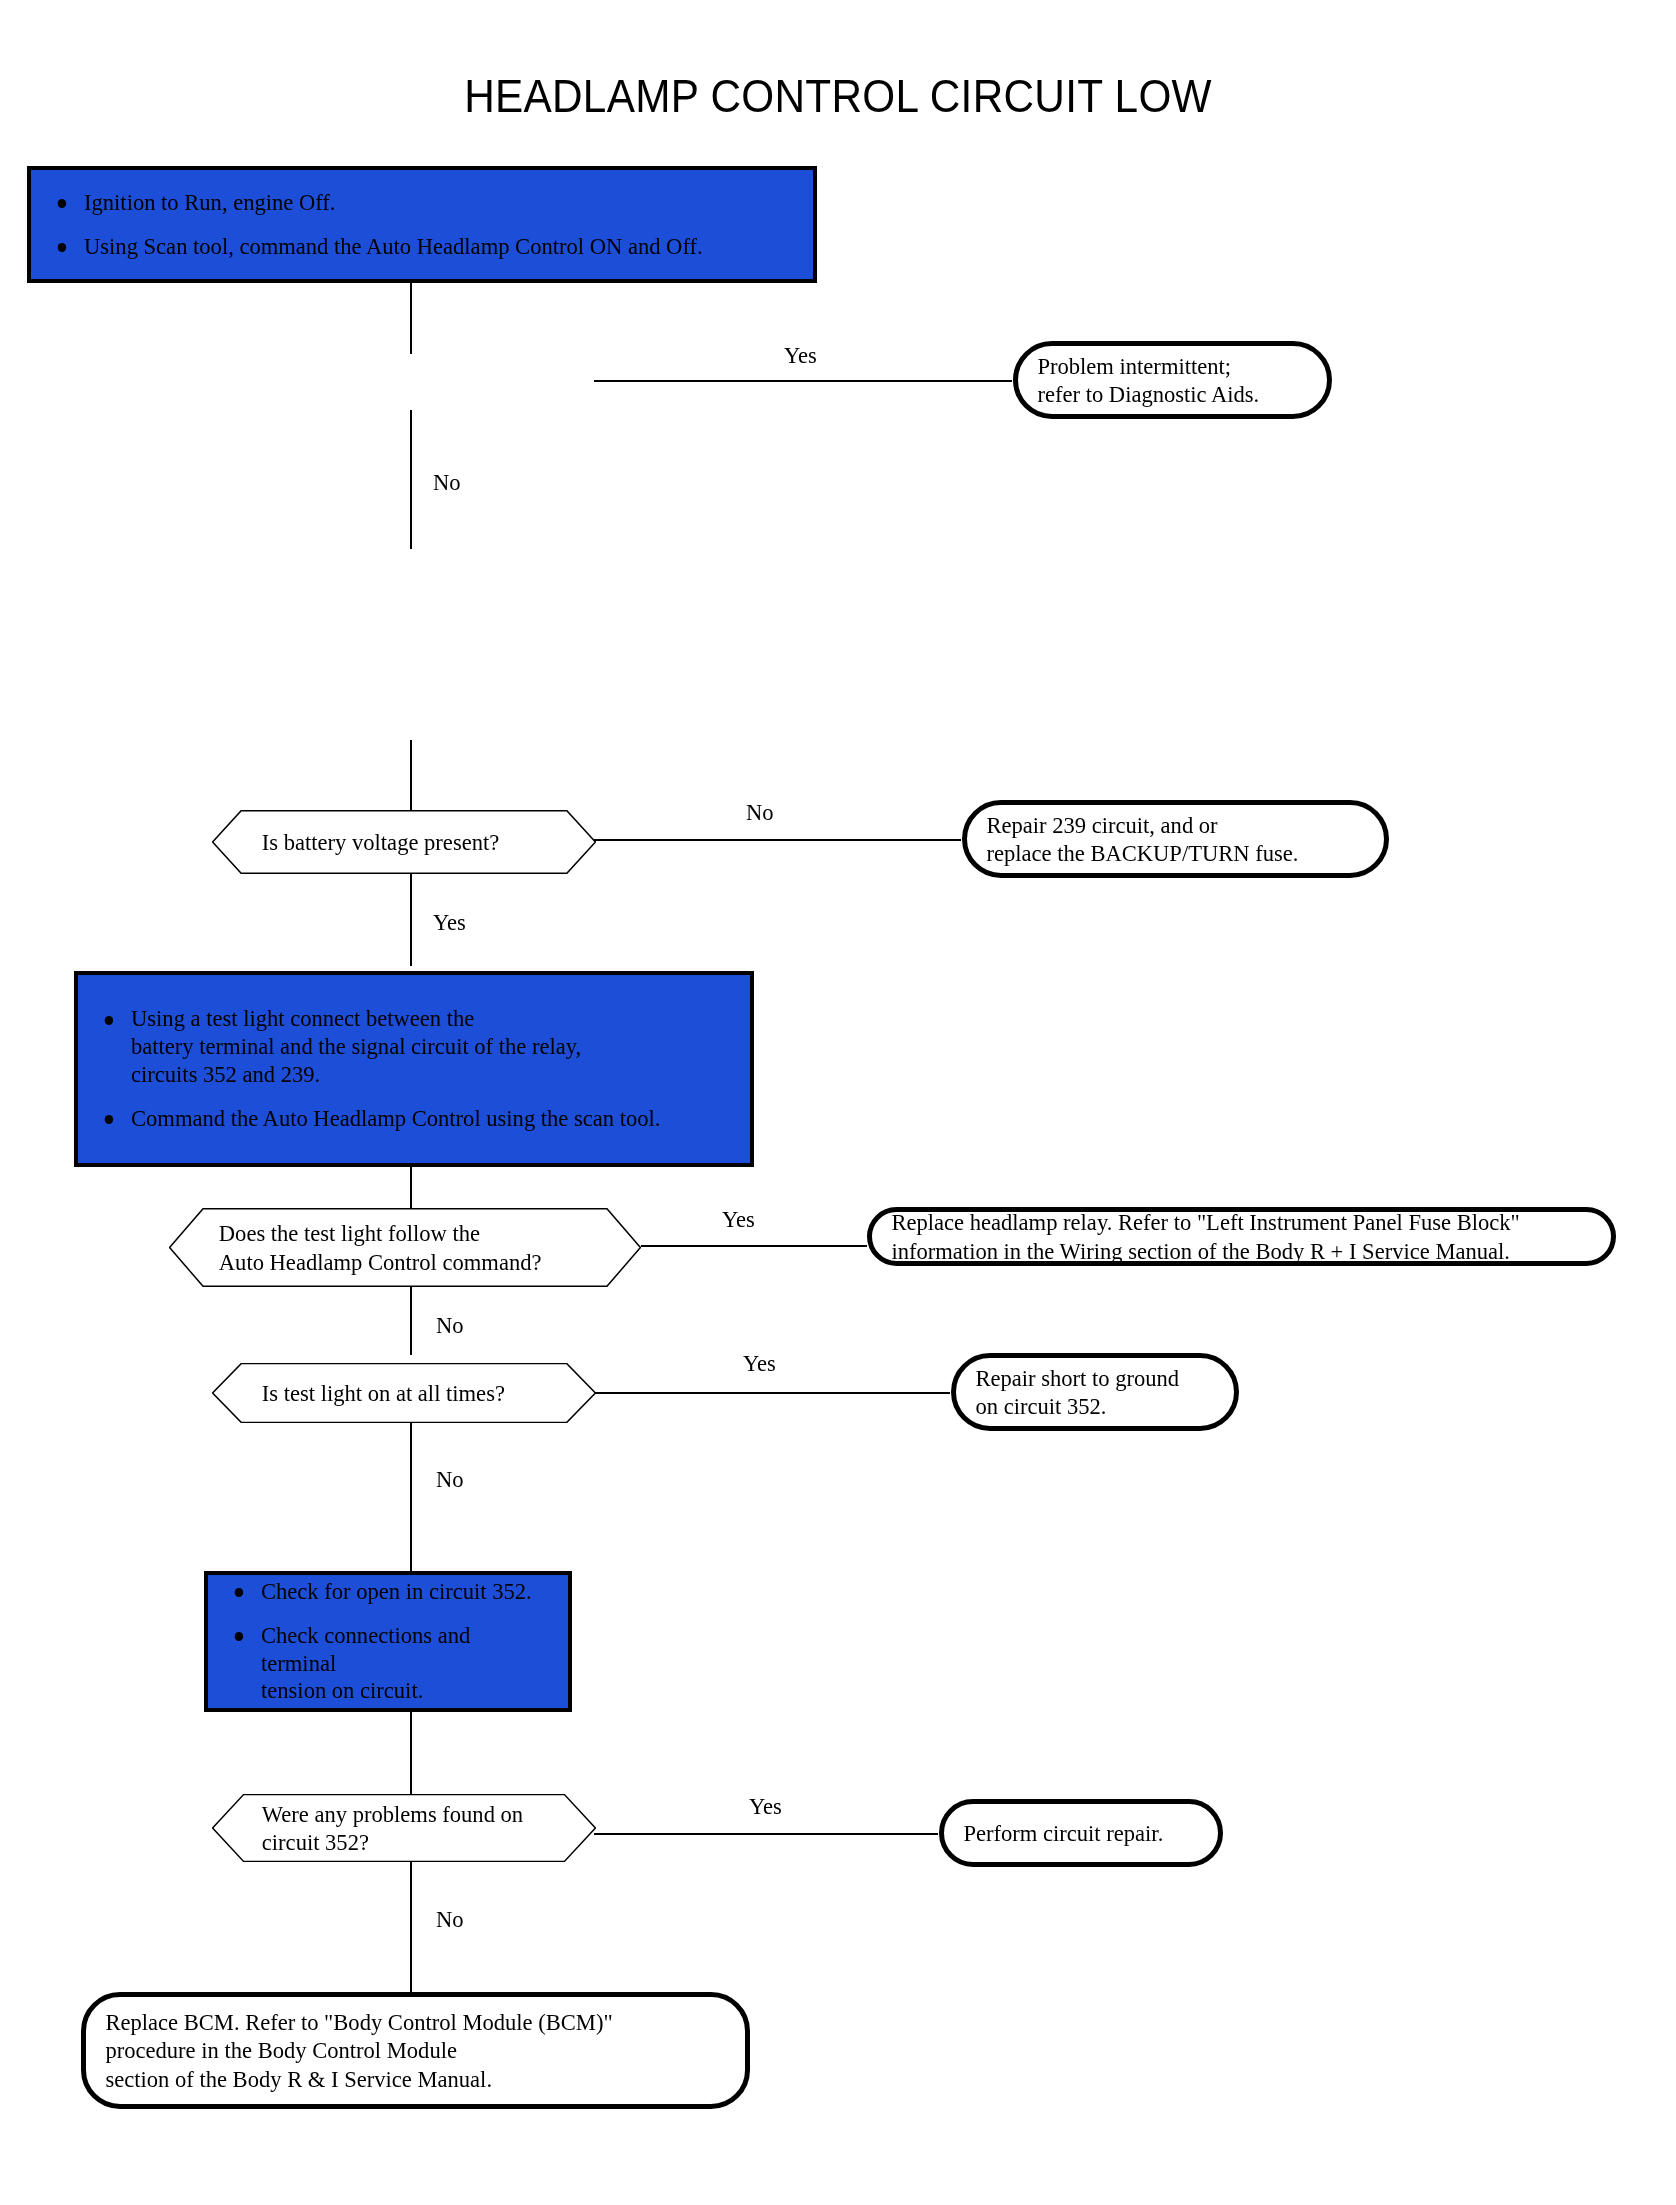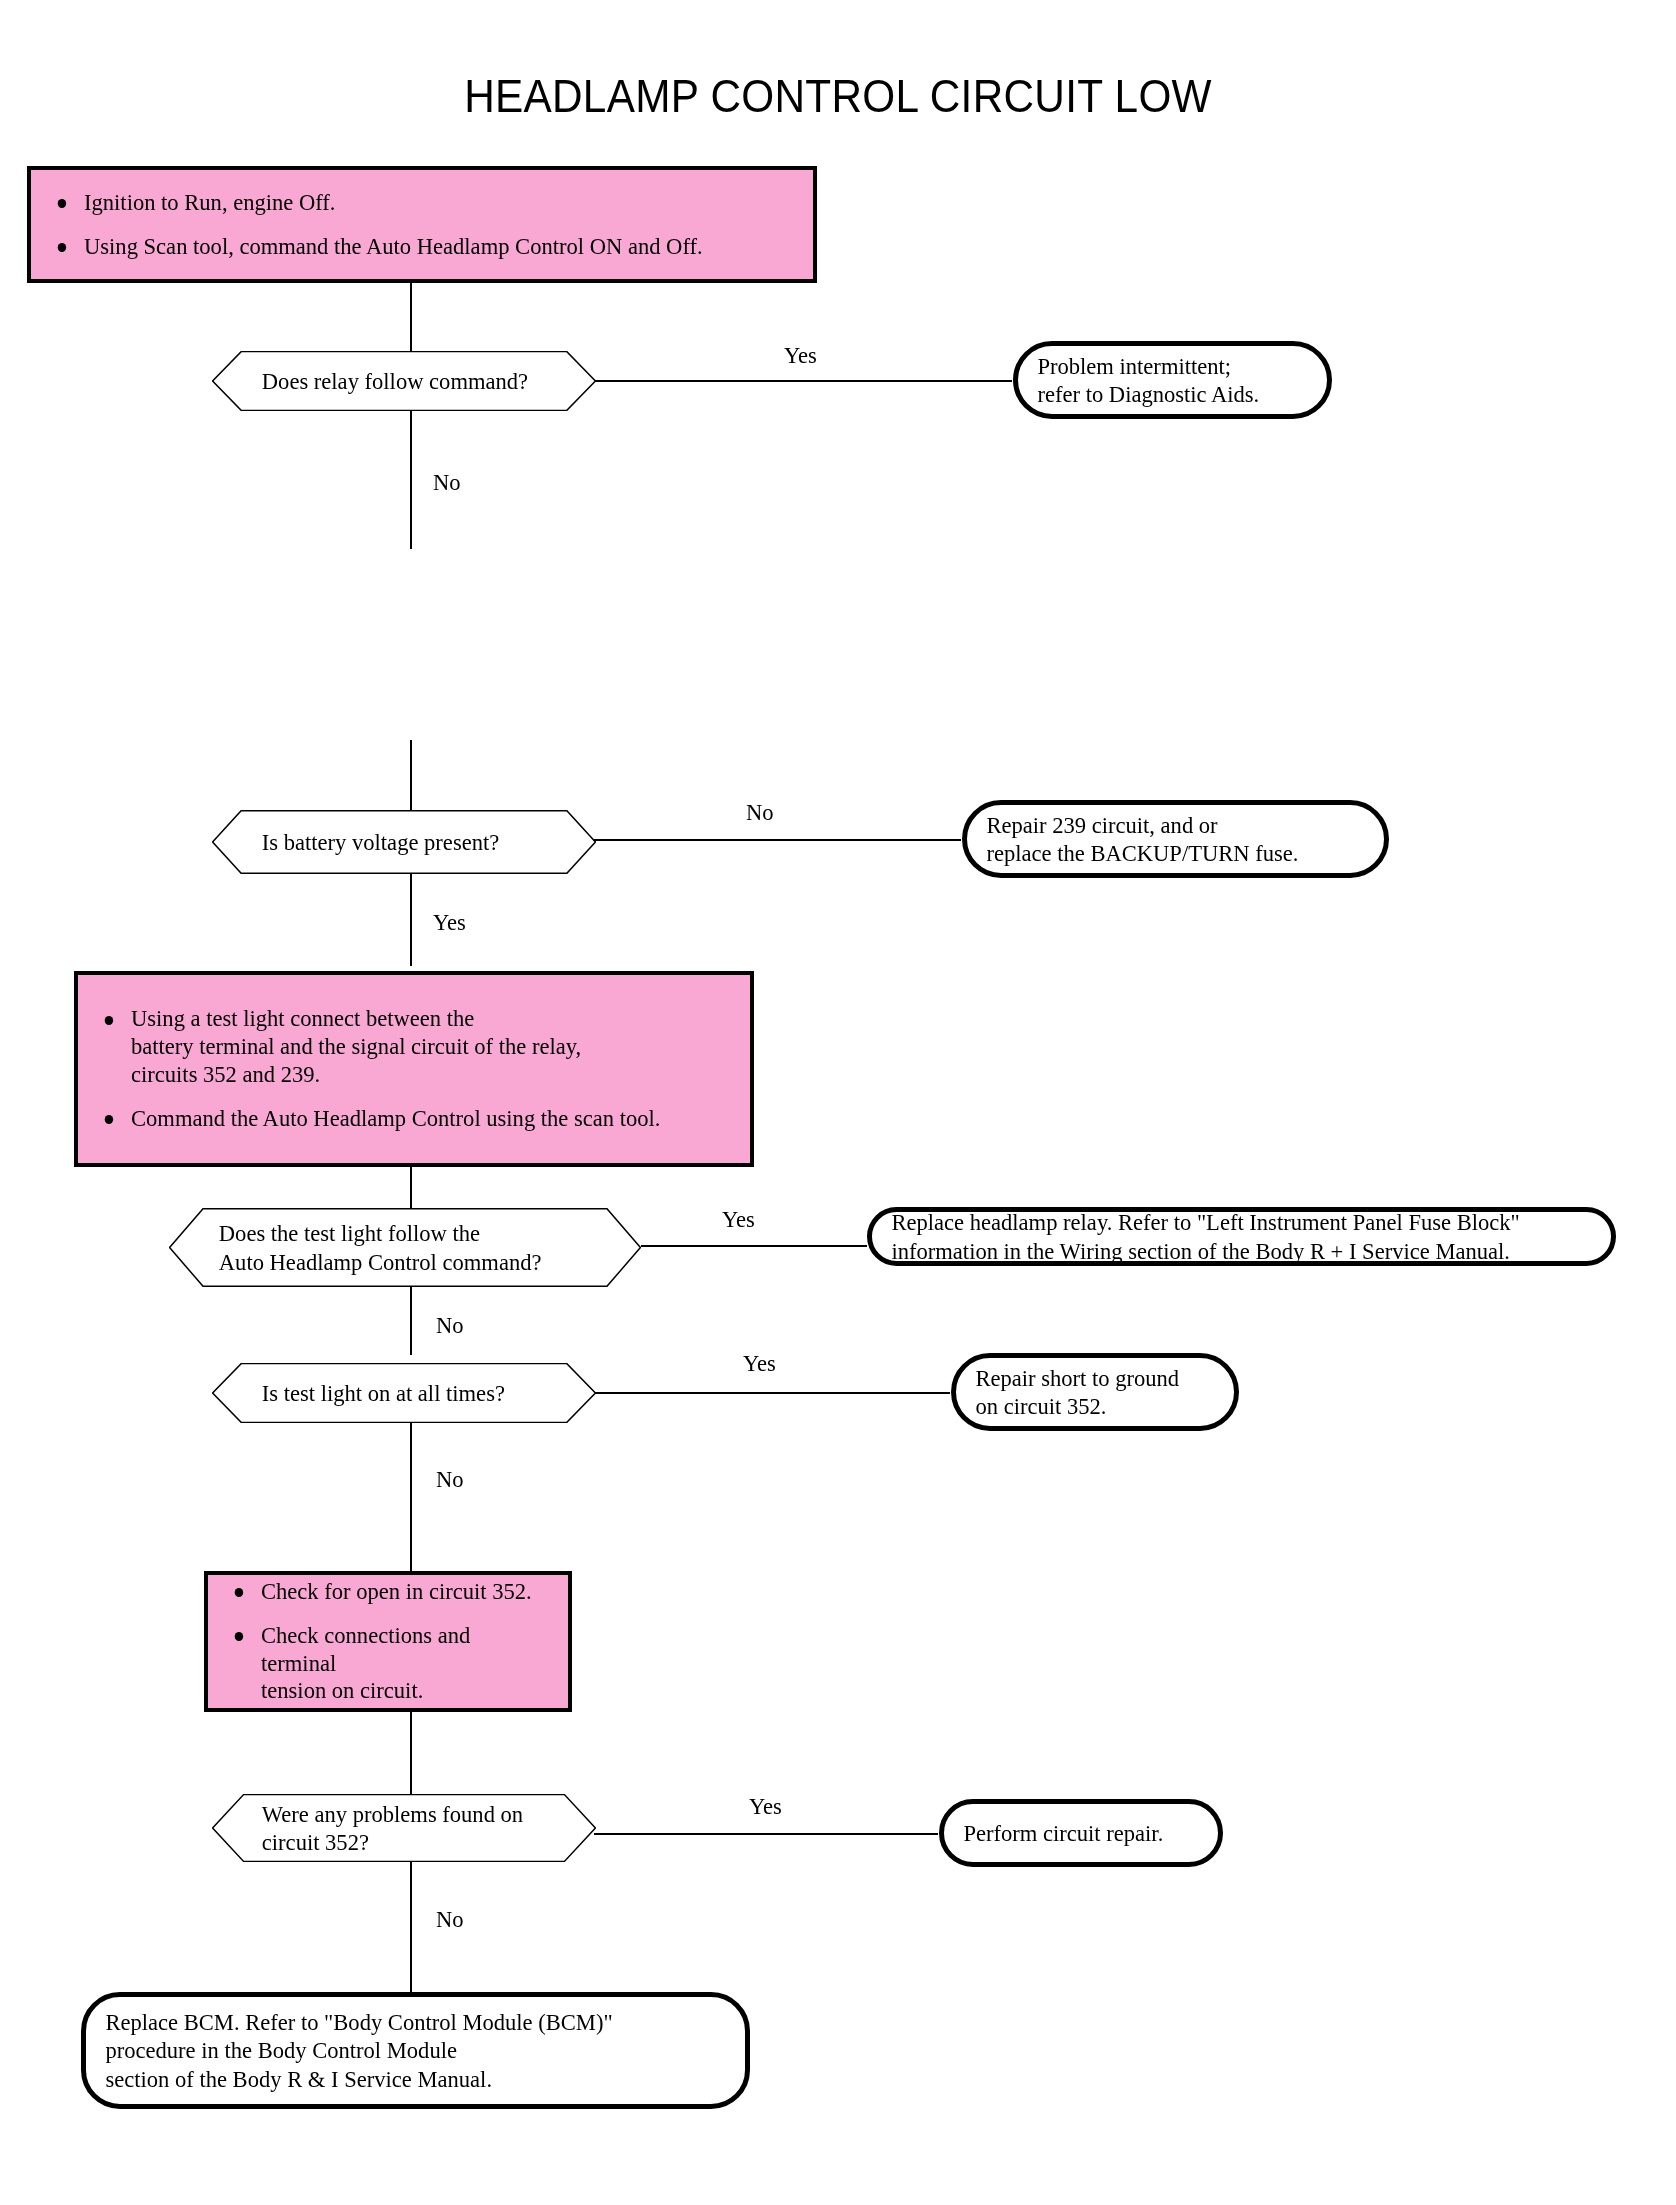--- a/index.html
+++ b/index.html
@@ -37,21 +37,21 @@
   .node {
     position: absolute;
     box-sizing: border-box;
     display: flex;
     align-items: center;
   }
 
   
   .proc {
     border: 4.3px solid #000;
-    background: #f9a8d4;
+    background: #1d4ed8;
     padding: 0;
   }
   .proc .inner {
     width: 100%;
     padding-left: 22px;
     padding-right: 11px;
   }
 
   
   ul.bullets {
@@ -183,26 +183,20 @@
 
   <div class="node proc" style="left:27px; top:126px; width:790px; height:117px;">
     <div class="inner">
       <ul class="bullets">
         <li>Ignition to Run,  engine Off.</li>
         <li>Using Scan tool, command the Auto Headlamp Control ON and Off.</li>
       </ul>
     </div>
   </div>
 
-  <div class="decision" style="left:212px; top:311px; width:384px; height:60px;">
-    <svg viewBox="0 0 632 98" preserveAspectRatio="none">
-      <polygon points="48,1 584,1 631,49 584,97 48,97 1,49" fill="#ffffff" stroke="#000000" stroke-width="2.4"></polygon>
-    </svg>
-    <div class="dtext">Does relay follow command?</div>
-  </div>
 
   <div class="node term" style="left:1013px; top:301px; width:319px; height:78px;">
     <div class="inner">Problem intermittent;
 refer to Diagnostic Aids.</div>
   </div>
 
 
   <div class="decision" style="left:212px; top:770px; width:384px; height:64px;">
     <svg viewBox="0 0 632 98" preserveAspectRatio="none">
       <polygon points="48,1 584,1 631,49 584,97 48,97 1,49" fill="#ffffff" stroke="#000000" stroke-width="2.4"></polygon>

